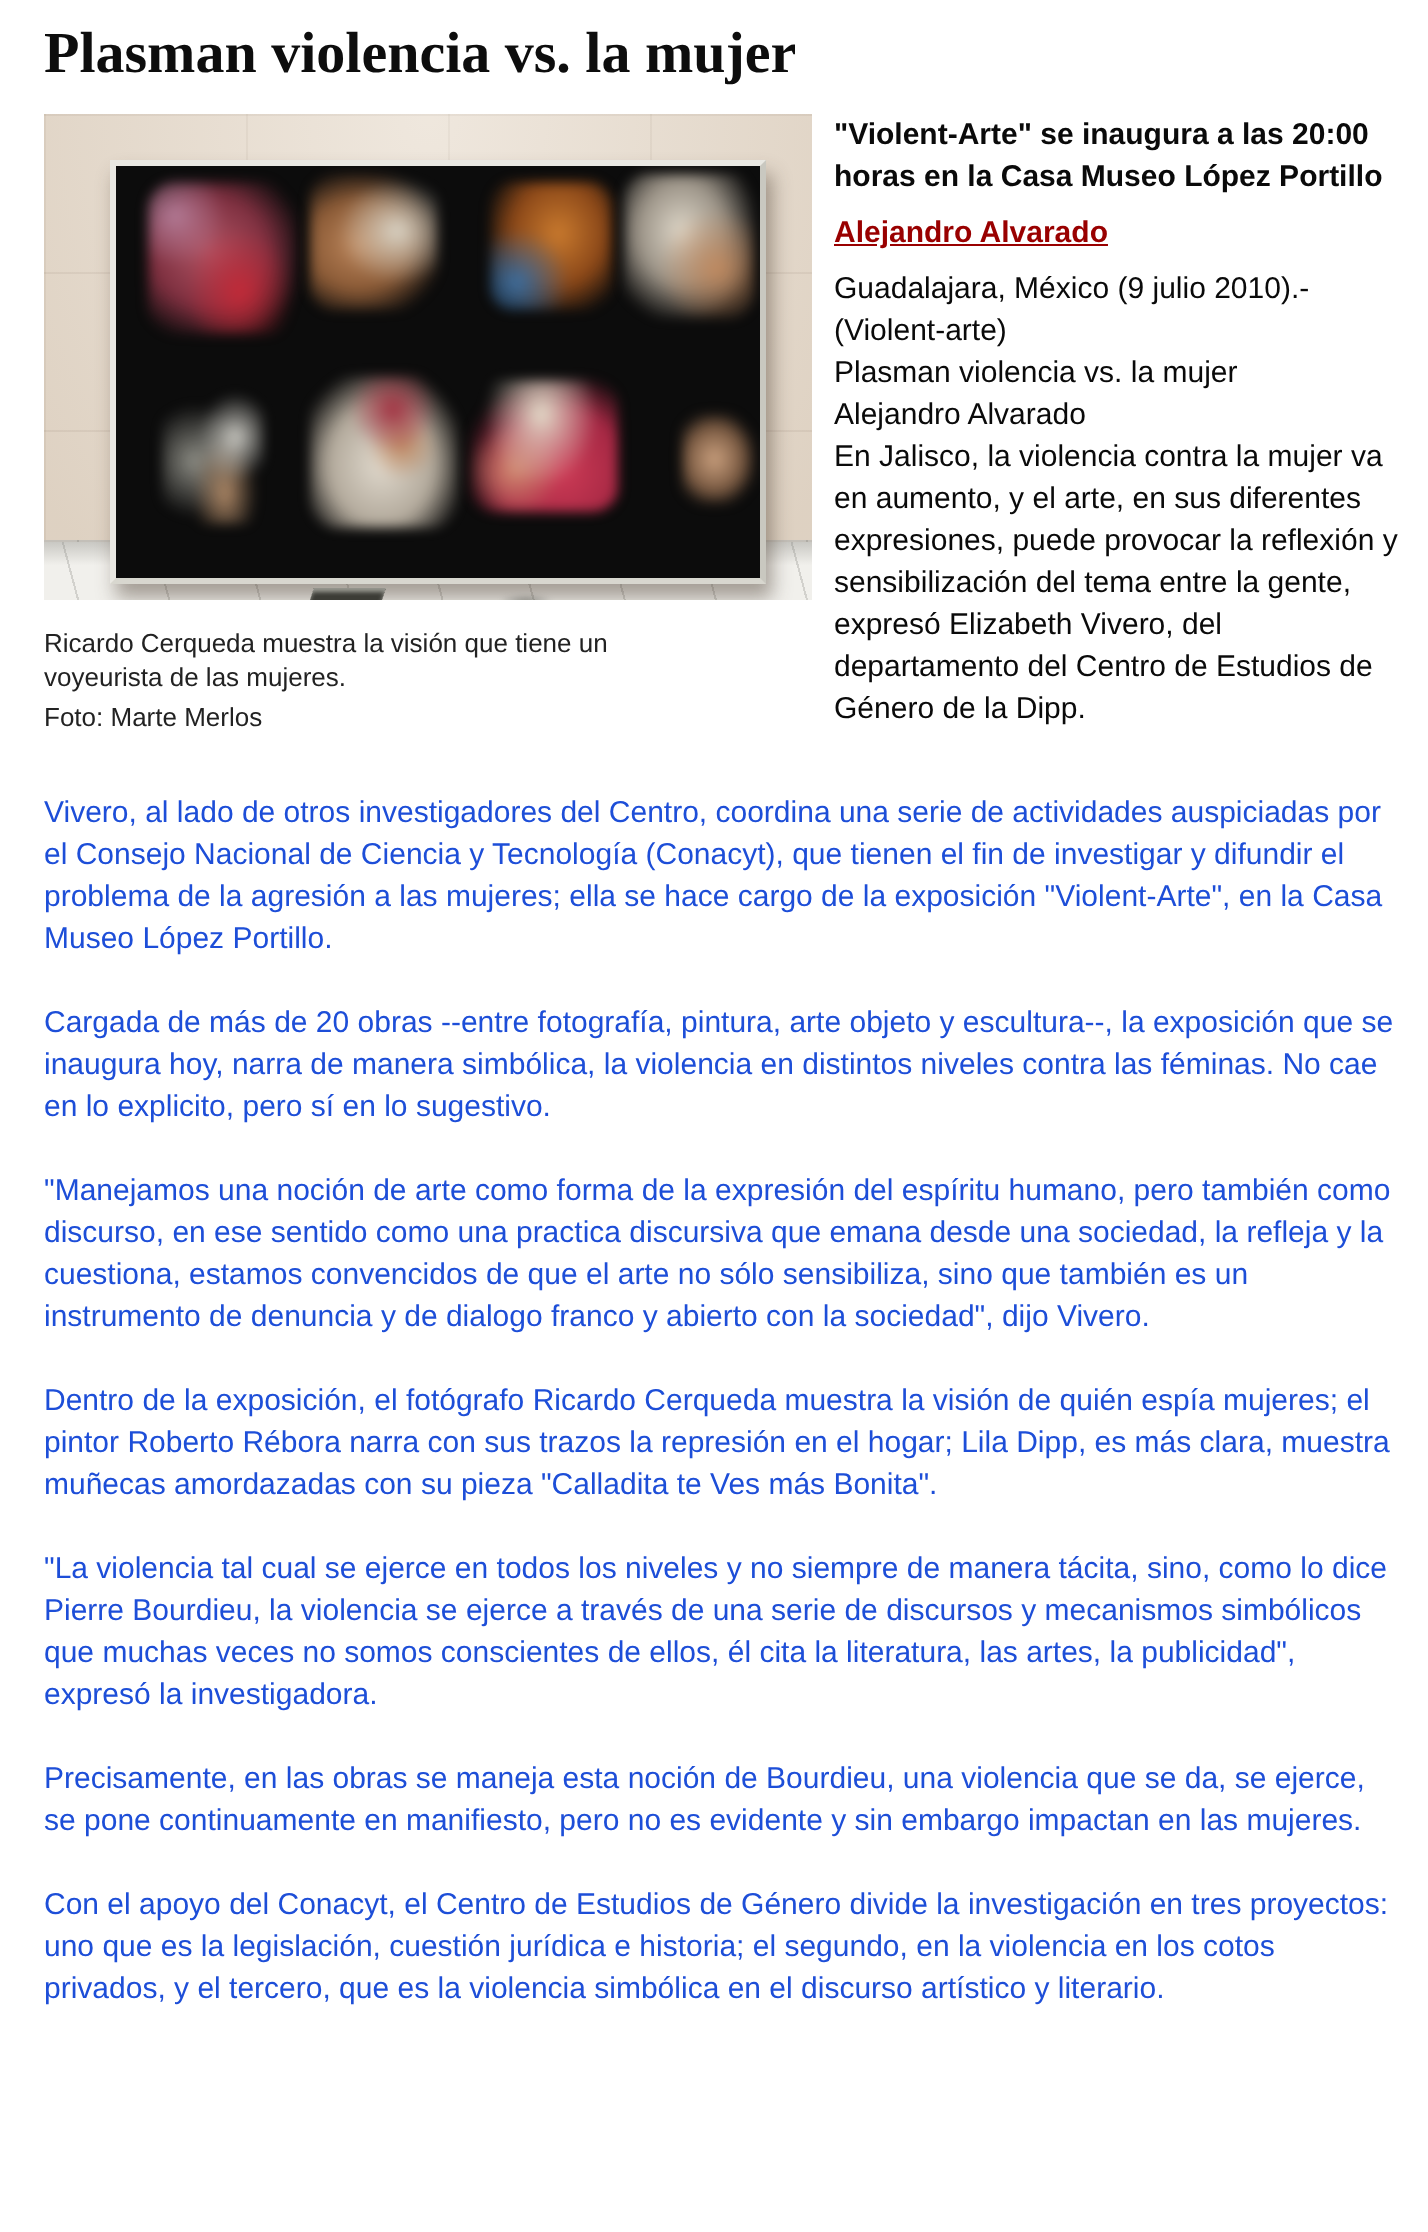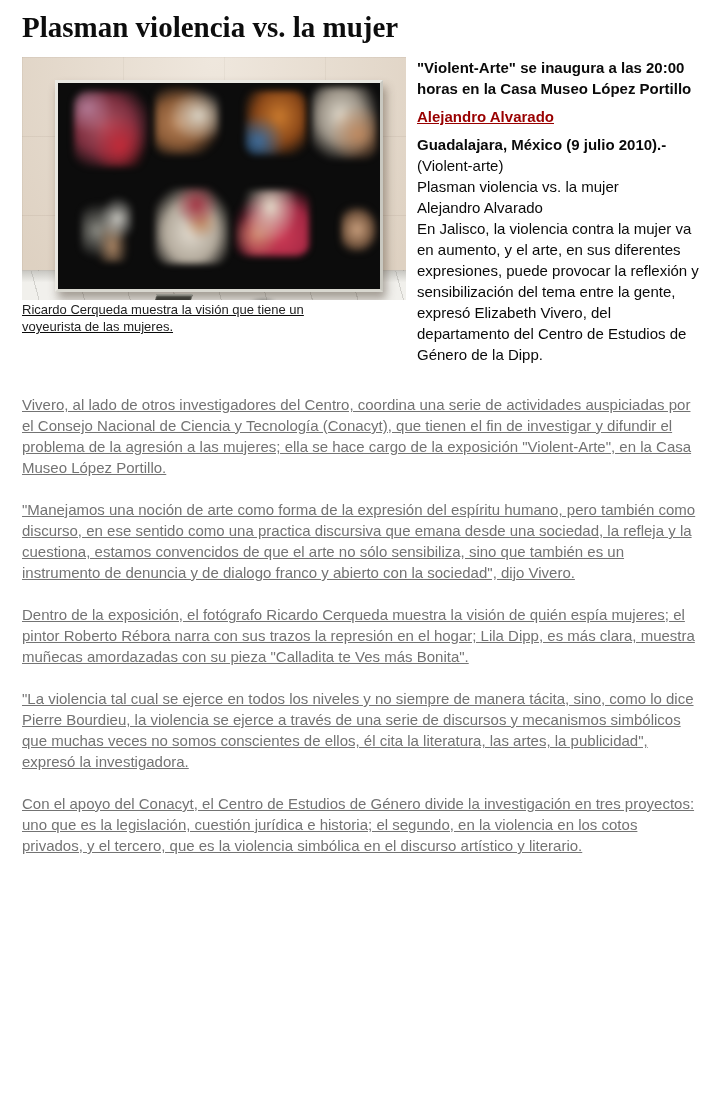--- a/index.html
+++ b/index.html
@@ -99,42 +99,41 @@
     background: #3c3c36; transform: skewX(-18deg);
     box-shadow: inset 0 2px 2px rgba(230,230,220,0.55);
   }
   .floor-mark {
     position: absolute; left: 228px; top: 240px; width: 26px; height: 7px;
     background: radial-gradient(ellipse at center, rgba(90,90,85,0.55), rgba(0,0,0,0) 75%);
     filter: blur(1px);
   }
 
   
-  .caption-block { margin-top: 1px; text-decoration: underline; }
+  .caption-block { margin-top: 13px; }
   .caption {
     font-size: 13px; line-height: 17px; color: #222222; max-width: 335px;
   }
   .credit { font-size: 13px; line-height: 17px; color: #222222; margin-top: 3px; }
 
   
   .lead { font-size: 15px; font-weight: bold; line-height: 21px; color: #0a0a0a; }
   .author-row { margin: 9px 0 8px 0; }
   .author-link {
     font-size: 15px; font-weight: bold; color: #990000;
     text-decoration: underline; cursor: pointer;
   }
   .sidebar-text { font-size: 15px; line-height: 21px; color: #0a0a0a; }
-  .dateline-bold { font-weight: bold; text-align: center; }
+  .dateline-bold { font-weight: normal; text-align: center; }
 
   
   .article-body { margin-top: 29px; padding-right: 2px; }
   .article-body p {
-    font-size: 15px; line-height: 21px; color: #737373;
+    font-size: 15px; line-height: 21px; color: #1d4ed8;
     margin: 0 0 21px 0;
-    text-decoration: underline;
   }
   .article-body p:last-child { margin-bottom: 0; }
 </style>
 </head>
 <body>
 
 <div class="page">
 
   <h1 class="headline">Plasman violencia vs. la mujer</h1>
 
@@ -154,40 +153,43 @@
             <div class="vignette v6"></div>
             <div class="vignette v7"></div>
             <div class="vignette v8"></div>
           </div>
         </div>
         <div class="plaque"></div>
         <div class="floor-mark"></div>
       </div>
       <div class="caption-block">
         <div class="caption">Ricardo Cerqueda muestra la visión que tiene un voyeurista de las mujeres.</div>
+        <div class="credit">Foto: Marte Merlos</div>
       </div>
     </div>
 
     <div class="sidebar-col">
       <div class="lead">"Violent-Arte" se inaugura a las 20:00 horas en la Casa Museo López Portillo</div>
       <div class="author-row">
         <a class="author-link">Alejandro Alvarado</a>
       </div>
       <div class="sidebar-text">
         <span class="dateline-bold">Guadalajara,  México (9 julio 2010).-</span><span> (Violent-arte)</span>
       </div>
       <div class="sidebar-text">Plasman violencia vs. la mujer</div>
       <div class="sidebar-text">Alejandro Alvarado</div>
       <div class="sidebar-text">En Jalisco, la violencia contra la mujer va en aumento, y el arte, en sus diferentes expresiones, puede provocar la reflexión y sensibilización del tema entre la gente, expresó Elizabeth Vivero, del departamento del Centro de Estudios de Género de la Dipp.</div>
     </div>
 
   </div>
 
   <div class="article-body">
     <p>Vivero, al lado de otros investigadores del Centro, coordina una serie de actividades auspiciadas por el Consejo Nacional de Ciencia y Tecnología (Conacyt), que tienen el fin de investigar y difundir el problema de la agresión a las mujeres; ella se hace cargo de la exposición "Violent-Arte", en la Casa Museo López Portillo.</p>
+    <p>Cargada de más de 20 obras --entre fotografía, pintura, arte objeto y escultura--, la exposición que se inaugura hoy, narra de manera simbólica, la violencia en distintos niveles contra las féminas. No cae en lo explicito, pero sí en lo sugestivo.</p>
     <p>"Manejamos una noción de arte como forma de la expresión del espíritu humano, pero también como discurso, en ese sentido como una practica discursiva que emana desde una sociedad, la refleja y la cuestiona, estamos convencidos de que el arte no sólo sensibiliza, sino que también es un instrumento de denuncia y de dialogo franco y abierto con la sociedad", dijo Vivero.</p>
     <p>Dentro de la exposición, el fotógrafo Ricardo Cerqueda muestra la visión de quién espía mujeres; el pintor Roberto Rébora narra con sus trazos la represión en el hogar; Lila Dipp, es más clara, muestra muñecas amordazadas con su pieza "Calladita te Ves más Bonita".</p>
     <p>"La violencia tal cual se ejerce en todos los niveles y no siempre de manera tácita, sino, como lo dice Pierre Bourdieu, la violencia se ejerce a través de una serie de discursos y mecanismos simbólicos que muchas veces no somos conscientes de ellos, él cita la literatura, las artes, la publicidad", expresó la investigadora.</p>
+    <p>Precisamente, en las obras se maneja esta noción de Bourdieu, una violencia que se da, se ejerce, se pone continuamente en manifiesto, pero no es evidente y sin embargo impactan en las mujeres.</p>
     <p>Con el apoyo del Conacyt, el Centro de Estudios de Género divide la investigación en tres proyectos: uno que es la legislación, cuestión jurídica e historia; el segundo, en la violencia en los cotos privados, y el tercero, que es la violencia simbólica en el discurso artístico y literario.</p>
 
   </div>
 
 </div>
 
 </body></html>

